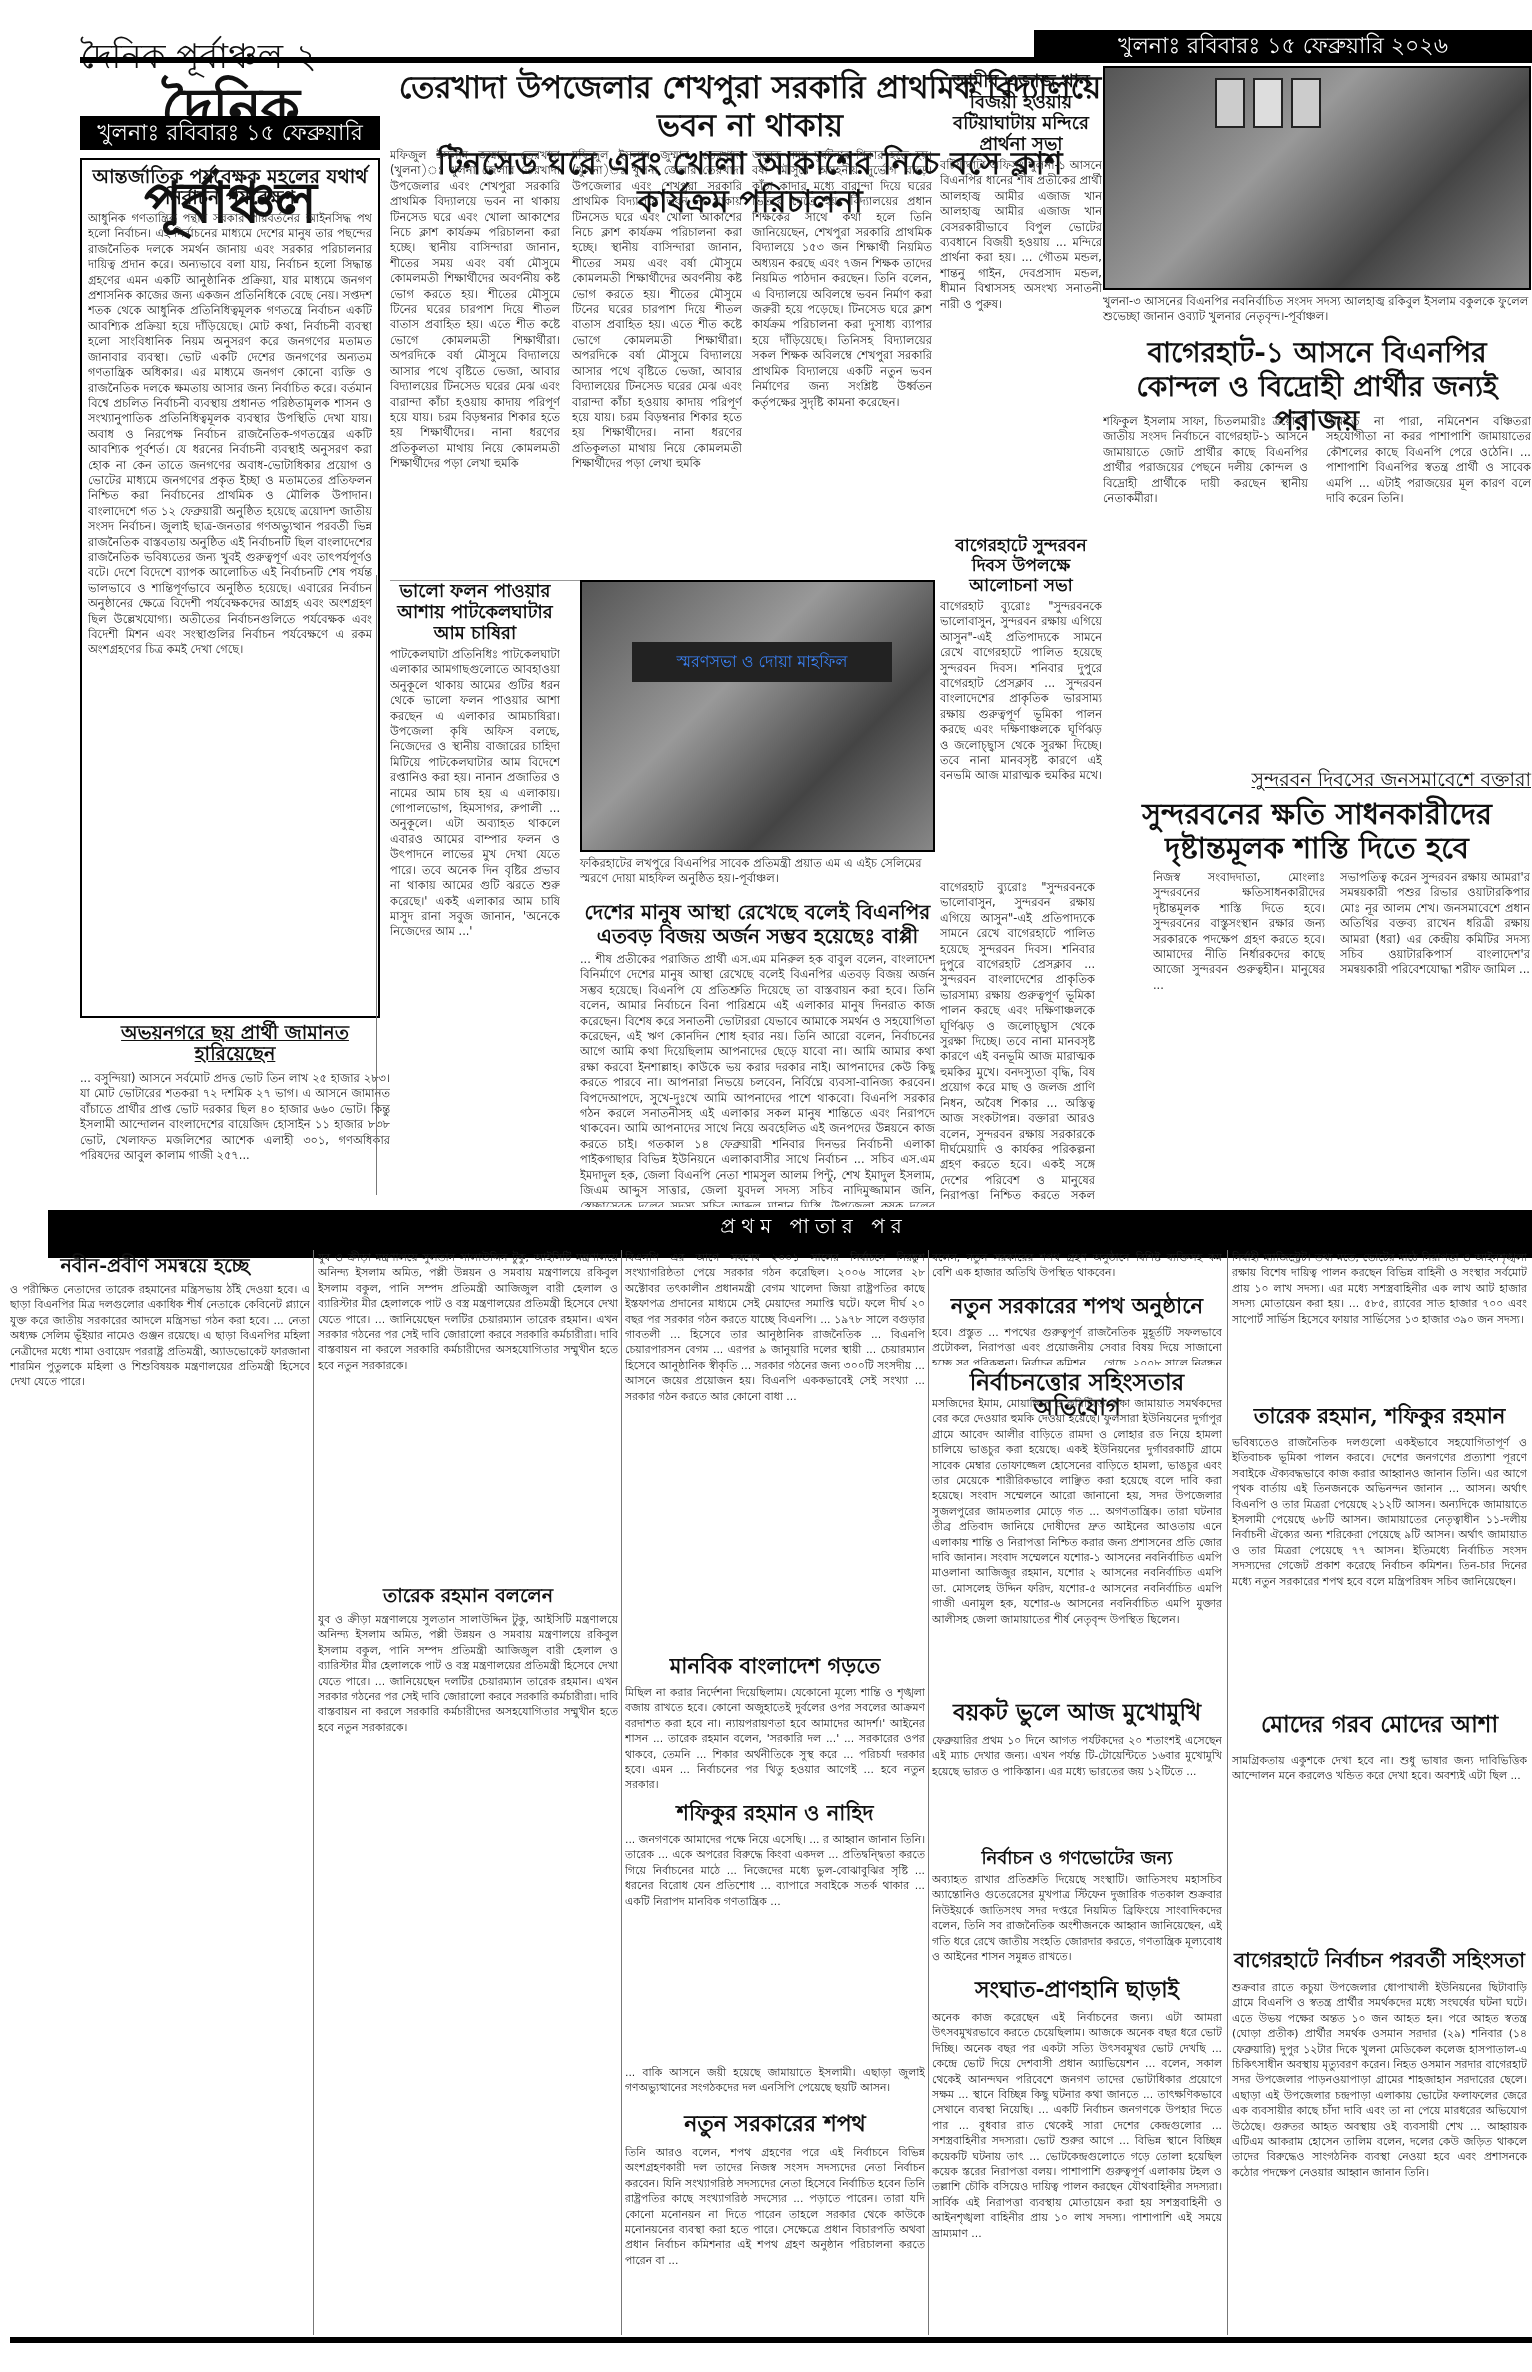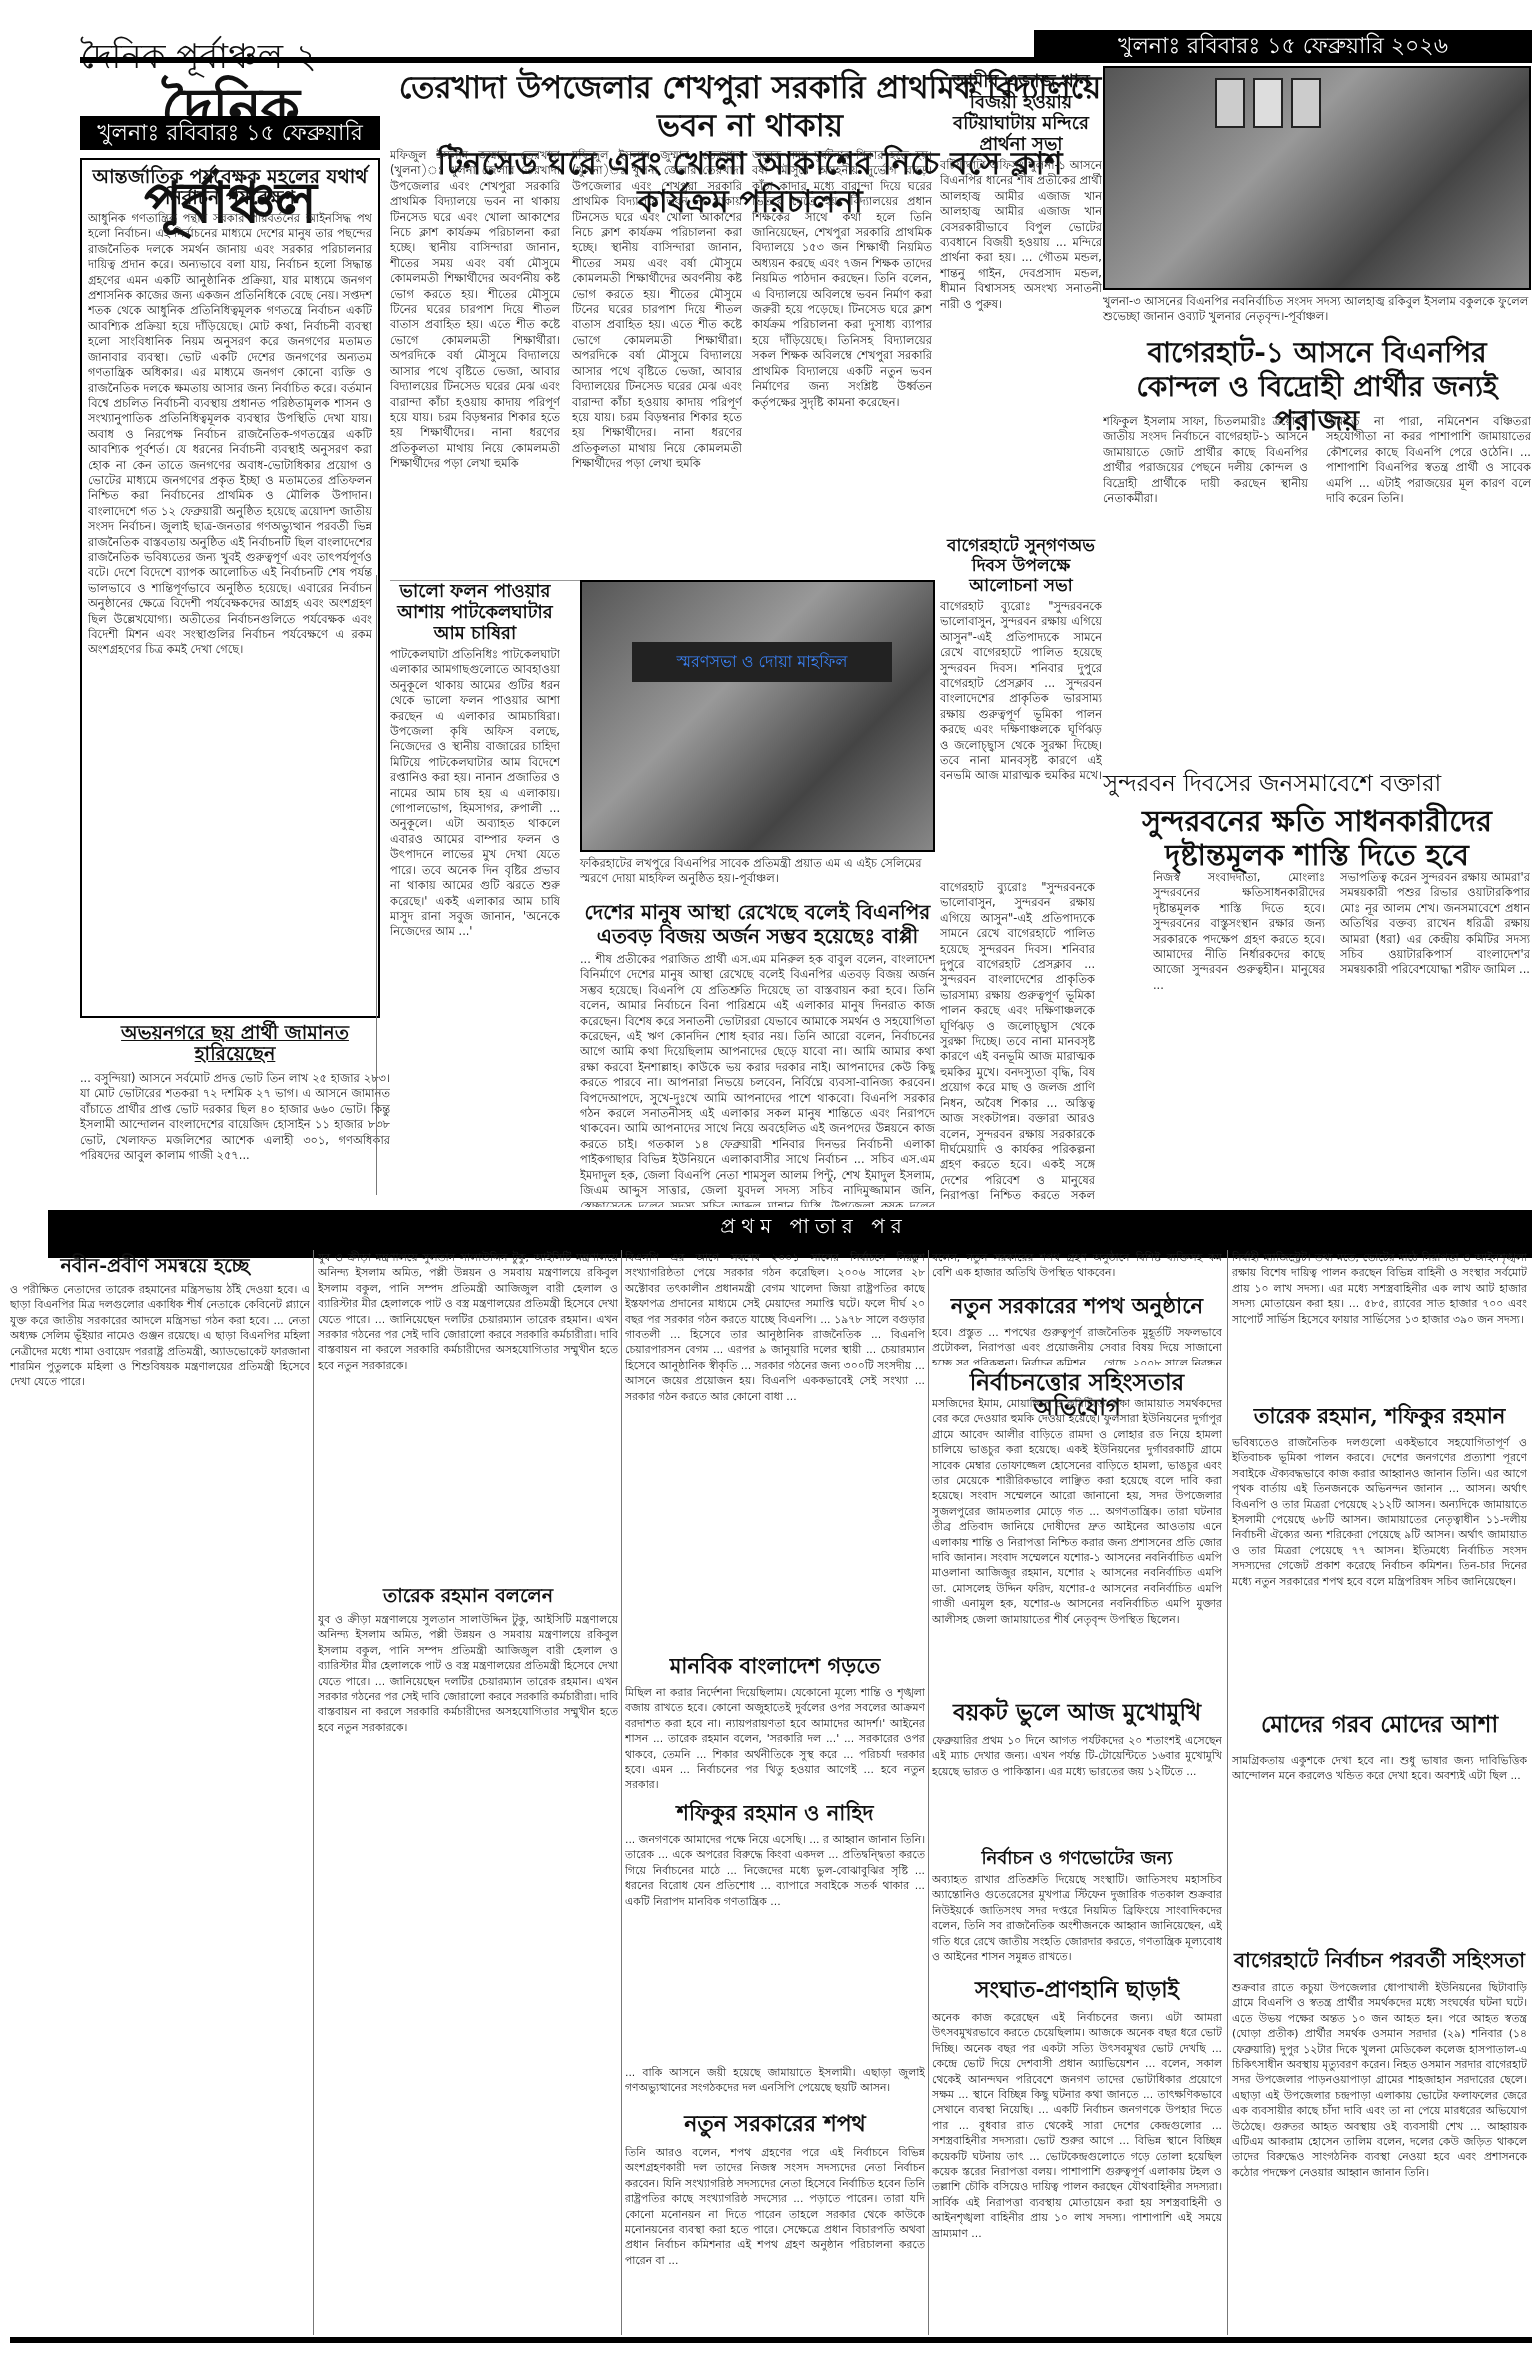--- a/index.html
+++ b/index.html
@@ -48,21 +48,21 @@
 <div class="abs body-text" style="left:572px; top:148px; width:170px; height:420px;">মফিজুল ইসলাম জুম্মান, তেরখাদা (খুলনা)ঃ খুলনা জেলার তেরখাদা উপজেলার এবং শেখপুরা সরকারি প্রাথমিক বিদ্যালয়ে ভবন না থাকায় টিনসেড ঘরে এবং খোলা আকাশের নিচে ক্লাশ কার্যক্রম পরিচালনা করা হচ্ছে। স্থানীয় বাসিন্দারা জানান, শীতের সময় এবং বর্ষা মৌসুমে কোমলমতী শিক্ষার্থীদের অবর্ণনীয় কষ্ট ভোগ করতে হয়। শীতের মৌসুমে টিনের ঘরের চারপাশ দিয়ে শীতল বাতাস প্রবাহিত হয়। এতে শীত কষ্টে ভোগে কোমলমতী শিক্ষার্থীরা। অপরদিকে বর্ষা মৌসুমে বিদ্যালয়ে আসার পথে বৃষ্টিতে ভেজা, আবার বিদ্যালয়ের টিনসেড ঘরের মেঝ এবং বারান্দা কাঁচা হওয়ায় কাদায় পরিপূর্ণ হয়ে যায়। চরম বিড়ম্বনার শিকার হতে হয় শিক্ষার্থীদের। নানা ধরণের প্রতিকূলতা মাথায় নিয়ে কোমলমতী শিক্ষার্থীদের পড়া লেখা হুমকি</div>
 <div class="abs body-text" style="left:752px; top:148px; width:180px; height:400px;">অনেক সময় দুর্ঘটনার শিকার হতে হয়। বর্ষা মৌসুমে অসহনীয় দুর্ভোগ বাড়ে। কাঁচা কাদার মধ্যে বারান্দা দিয়ে ঘরের ভিতরে যেতে হয়। বিদ্যালয়ের প্রধান শিক্ষকের সাথে কথা হলে তিনি জানিয়েছেন, শেখপুরা সরকারি প্রাথমিক বিদ্যালয়ে ১৫৩ জন শিক্ষার্থী নিয়মিত অধ্যয়ন করছে এবং ৭জন শিক্ষক তাদের নিয়মিত পাঠদান করছেন। তিনি বলেন, এ বিদ্যালয়ে অবিলম্বে ভবন নির্মাণ করা জরুরী হয়ে পড়েছে। টিনসেড ঘরে ক্লাশ কার্যক্রম পরিচালনা করা দুসাধ্য ব্যাপার হয়ে দাঁড়িয়েছে। তিনিসহ বিদ্যালয়ের সকল শিক্ষক অবিলম্বে শেখপুরা সরকারি প্রাথমিক বিদ্যালয়ে একটি নতুন ভবন নির্মাণের জন্য সংশ্লিষ্ট উর্ধ্বতন কর্তৃপক্ষের সুদৃষ্টি কামনা করেছেন।</div>
 <div class="abs hr" style="left:390px; top:580px; width:540px; height:1px; background:#999;"></div>
 
 <div class="abs" style="left:940px; top:70px; width:162px;">
   <div class="headline" style="font-size:18px; line-height:21px;">আমীর এজাজ খান বিজয়ী হওয়ায় বটিয়াঘাটায় মন্দিরে প্রার্থনা সভা</div>
   <div class="body-text" style="height:300px; margin-top:4px;">বটিয়াঘাটা অফিসঃ খুলনা-১ আসনে বিএনপির ধানের শীষ প্রতীকের প্রার্থী আলহাজ্ব আমীর এজাজ খান আলহাজ্ব আমীর এজাজ খান বেসরকারীভাবে বিপুল ভোটের ব্যবধানে বিজয়ী হওয়ায় ... মন্দিরে প্রার্থনা করা হয়। ... গৌতম মন্ডল, শান্তনু গাইন, দেবপ্রসাদ মন্ডল, ধীমান বিশ্বাসসহ অসংখ্য সনাতনী নারী ও পুরুষ।</div>
 </div>
 
 <div class="abs" style="left:940px; top:535px; width:162px;">
-  <div class="headline" style="font-size:17px; line-height:20px;">বাগেরহাটে সুন্গণঅভ দিবস উপলক্ষে আলোচনা সভা</div>
+  <div class="headline" style="font-size:17px; line-height:20px;">বাগেরহাটে সুন্দরবন দিবস উপলক্ষে আলোচনা সভা</div>
   <div class="body-text" style="height:180px; margin-top:4px;">বাগেরহাট ব্যুরোঃ "সুন্দরবনকে ভালোবাসুন, সুন্দরবন রক্ষায় এগিয়ে আসুন"-এই প্রতিপাদ্যকে সামনে রেখে বাগেরহাটে পালিত হয়েছে সুন্দরবন দিবস। শনিবার দুপুরে বাগেরহাট প্রেসক্লাব ... সুন্দরবন বাংলাদেশের প্রাকৃতিক ভারসাম্য রক্ষায় গুরুত্বপূর্ণ ভূমিকা পালন করছে এবং দক্ষিণাঞ্চলকে ঘূর্ণিঝড় ও জলোচ্ছ্বাস থেকে সুরক্ষা দিচ্ছে। তবে নানা মানবসৃষ্ট কারণে এই বনভূমি আজ মারাত্মক হুমকির মুখে। বনদস্যুতা বৃদ্ধি, বিষ প্রয়োগ করে মাছ ও জলজ প্রাণি নিধন, অবৈধ শিকার ... অস্তিত্ব আজ সংকটাপন্ন। বক্তারা আরও বলেন, সুন্দরবন রক্ষায় সরকারকে দীর্ঘমেয়াদি ও কার্যকর পরিকল্পনা গ্রহণ করতে হবে। একই সঙ্গে দেশের পরিবেশ ও মানুষের নিরাপত্তা নিশ্চিত করতে সকল শ্রেণি-পেশার মানুষকে সচেতন হয়ে সুন্দরবন ...</div>
 </div>
 
 <div class="abs photo" style="left:1103px; top:66px; width:428px; height:224px;">
   <div class="abs" style="left:110px; top:10px; width:30px; height:50px; background:#ccc; border:2px solid #222;"></div>
   <div class="abs" style="left:148px; top:10px; width:30px; height:50px; background:#ddd; border:2px solid #222;"></div>
   <div class="abs" style="left:186px; top:10px; width:30px; height:50px; background:#ccc; border:2px solid #222;"></div>
 </div>
 <div class="abs caption" style="left:1103px; top:294px; width:428px;">খুলনা-৩ আসনের বিএনপির নবনির্বাচিত সংসদ সদস্য আলহাজ্ব রকিবুল ইসলাম বকুলকে ফুলেল শুভেচ্ছা জানান ওব্যাট খুলনার নেতৃবৃন্দ।-পূর্বাঞ্চল।</div>
 
@@ -78,21 +78,21 @@
 
 <div class="abs photo" style="left:580px; top:580px; width:355px; height:272px;">
   <div class="abs" style="left:50px; top:60px; width:260px; height:40px; background:#222; color:#3b82f6; font-size:16px; text-align:center; line-height:40px;">স্মরণসভা ও দোয়া মাহফিল</div>
 </div>
 <div class="abs caption" style="left:580px; top:856px; width:355px;">ফকিরহাটের লখপুরে বিএনপির সাবেক প্রতিমন্ত্রী প্রয়াত এম এ এইচ সেলিমের স্মরণে দোয়া মাহফিল অনুষ্ঠিত হয়।-পূর্বাঞ্চল।</div>
 
 <div class="abs headline" style="left:580px; top:900px; width:355px; font-size:20px; line-height:24px;">দেশের মানুষ আস্থা রেখেছে বলেই বিএনপির এতবড় বিজয় অর্জন সম্ভব হয়েছেঃ বাপ্পী</div>
 <div class="abs body-text" style="left:580px; top:952px; width:355px; height:255px;">... শীষ প্রতীকের পরাজিত প্রার্থী এস.এম মনিরুল হক বাবুল বলেন, বাংলাদেশ বিনির্মাণে দেশের মানুষ আস্থা রেখেছে বলেই বিএনপির এতবড় বিজয় অর্জন সম্ভব হয়েছে। বিএনপি যে প্রতিশ্রুতি দিয়েছে তা বাস্তবায়ন করা হবে। তিনি বলেন, আমার নির্বাচনে বিনা পারিশ্রমে এই এলাকার মানুষ দিনরাত কাজ করেছেন। বিশেষ করে সনাতনী ভোটাররা যেভাবে আমাকে সমর্থন ও সহযোগিতা করেছেন, এই ঋণ কোনদিন শোধ হবার নয়। তিনি আরো বলেন, নির্বাচনের আগে আমি কথা দিয়েছিলাম আপনাদের ছেড়ে যাবো না। আমি আমার কথা রক্ষা করবো ইনশাল্লাহ। কাউকে ভয় করার দরকার নাই। আপনাদের কেউ কিছু করতে পারবে না। আপনারা নিভয়ে চলবেন, নির্বিঘ্নে ব্যবসা-বানিজ্য করবেন। বিপদেআপদে, সুখে-দুঃখে আমি আপনাদের পাশে থাকবো। বিএনপি সরকার গঠন করলে সনাতনীসহ এই এলাকার সকল মানুষ শান্তিতে এবং নিরাপদে থাকবেন। আমি আপনাদের সাথে নিয়ে অবহেলিত এই জনপদের উন্নয়নে কাজ করতে চাই। গতকাল ১৪ ফেব্রুয়ারী শনিবার দিনভর নির্বাচনী এলাকা পাইকগাছার বিভিন্ন ইউনিয়নে এলাকাবাসীর সাথে নির্বাচন ... সচিব এস.এম ইমদাদুল হক, জেলা বিএনপি নেতা শামসুল আলম পিন্টু, শেখ ইমাদুল ইসলাম, জিএম আব্দুস সাত্তার, জেলা যুবদল সদস্য সচিব নাদিমুজ্জামান জনি, স্বেচ্ছাসেবক দলের সদস্য সচিব আব্দুল মান্নান মিস্ত্রি, উপজেলা কৃষক দলের সভাপতি মেছের আলী সানা, বিএনপি নেতা তৌহিদুজ্জামান মুকুল, আবুল হোসেন, তুষার কান্তি মন্ডল, মোস্তফা মোড়ল, শেখ ইমামুল ইসলাম, আব্দুল মজিদ গোলদার, আসাদুজ্জামান ময়না, ইব্রাহিম গাজী, আবু মুছা সরদার, আমিনুর রহমান সরদার, ইমরান সরদার, লক্ষীরাণী গোলদার, বাসন্তী মন্ডল, যজ্ঞেশ্বর সানা কার্তিক, শামীম জোয়ার্দার, মোল্লা ইউনুস আলী, ভারপ্রাপ্ত ইউপি চেয়ারম্যান পীযুষ কান্তি মন্ডল, যুবদল নেতা আবু হুরায়রা বাদশা ...</div>
 
 <div class="abs" style="left:1103px; top:765px; width:428px;">
-  <div style="font-size:23px; text-align:left; ">সুন্দরবন দিবসের জনসমাবেশে বক্তারা</div>
+  <div style="font-size:19px; text-align:right; text-decoration:underline;">সুন্দরবন দিবসের জনসমাবেশে বক্তারা</div>
   <div class="headline" style="font-size:29px; line-height:34px;">সুন্দরবনের ক্ষতি সাধনকারীদের দৃষ্টান্তমূলক শাস্তি দিতে হবে</div>
 </div>
 <div class="abs body-text" style="left:1153px; top:870px; width:172px; height:330px;">নিজস্ব সংবাদদাতা, মোংলাঃ সুন্দরবনের ক্ষতিসাধনকারীদের দৃষ্টান্তমূলক শাস্তি দিতে হবে। সুন্দরবনের বাস্তুসংস্থান রক্ষার জন্য সরকারকে পদক্ষেপ গ্রহণ করতে হবে। আমাদের নীতি নির্ধারকদের কাছে আজো সুন্দরবন গুরুত্বহীন। মানুষের ...</div>
 <div class="abs body-text" style="left:1340px; top:870px; width:190px; height:330px;">সভাপতিত্ব করেন সুন্দরবন রক্ষায় আমরা'র সমন্বয়কারী পশুর রিভার ওয়াটারকিপার মোঃ নূর আলম শেখ। জনসমাবেশে প্রধান অতিথির বক্তব্য রাখেন ধরিত্রী রক্ষায় আমরা (ধরা) এর কেন্দ্রীয় কমিটির সদস্য সচিব ওয়াটারকিপার্স বাংলাদেশ'র সমন্বয়কারী পরিবেশযোদ্ধা শরীফ জামিল ...</div>
 <div class="abs body-text" style="left:940px; top:880px; width:155px; height:320px;">বাগেরহাট ব্যুরোঃ "সুন্দরবনকে ভালোবাসুন, সুন্দরবন রক্ষায় এগিয়ে আসুন"-এই প্রতিপাদ্যকে সামনে রেখে বাগেরহাটে পালিত হয়েছে সুন্দরবন দিবস। শনিবার দুপুরে বাগেরহাট প্রেসক্লাব ... সুন্দরবন বাংলাদেশের প্রাকৃতিক ভারসাম্য রক্ষায় গুরুত্বপূর্ণ ভূমিকা পালন করছে এবং দক্ষিণাঞ্চলকে ঘূর্ণিঝড় ও জলোচ্ছ্বাস থেকে সুরক্ষা দিচ্ছে। তবে নানা মানবসৃষ্ট কারণে এই বনভূমি আজ মারাত্মক হুমকির মুখে। বনদস্যুতা বৃদ্ধি, বিষ প্রয়োগ করে মাছ ও জলজ প্রাণি নিধন, অবৈধ শিকার ... অস্তিত্ব আজ সংকটাপন্ন। বক্তারা আরও বলেন, সুন্দরবন রক্ষায় সরকারকে দীর্ঘমেয়াদি ও কার্যকর পরিকল্পনা গ্রহণ করতে হবে। একই সঙ্গে দেশের পরিবেশ ও মানুষের নিরাপত্তা নিশ্চিত করতে সকল শ্রেণি-পেশার মানুষকে সচেতন হয়ে সুন্দরবন ...</div>
 
 <div class="abs sep-bar">প্রথম পাতার পর</div>
 
 <div class="abs headline" style="left:10px; top:1255px; width:290px; font-size:19px;">নবীন-প্রবীণ সমন্বয়ে হচ্ছে</div>
 <div class="abs body-text" style="left:10px; top:1282px; width:300px; height:1050px; font-size:10.8px;">ও পরীক্ষিত নেতাদের তারেক রহমানের মন্ত্রিসভায় ঠাঁই দেওয়া হবে। এ ছাড়া বিএনপির মিত্র দলগুলোর একাধিক শীর্ষ নেতাকে কেবিনেট প্ল্যানে যুক্ত করে জাতীয় সরকারের আদলে মন্ত্রিসভা গঠন করা হবে। ... নেতা অধ্যক্ষ সেলিম ভূঁইয়ার নামেও গুঞ্জন রয়েছে। এ ছাড়া বিএনপির মহিলা নেত্রীদের মধ্যে শামা ওবায়েদ পররাষ্ট্র প্রতিমন্ত্রী, অ্যাডভোকেট ফারজানা শারমিন পুতুলকে মহিলা ও শিশুবিষয়ক মন্ত্রণালয়ের প্রতিমন্ত্রী হিসেবে দেখা যেতে পারে।</div>

